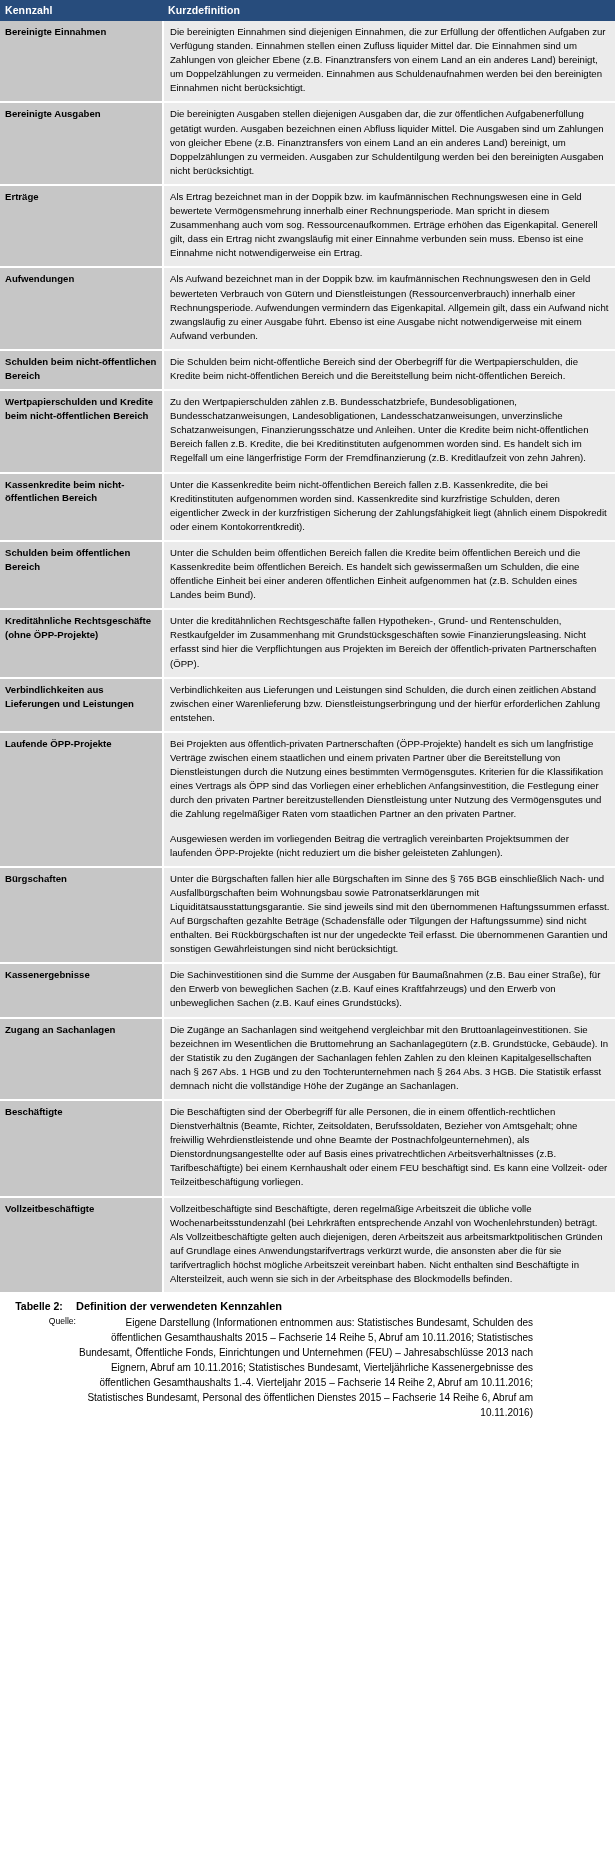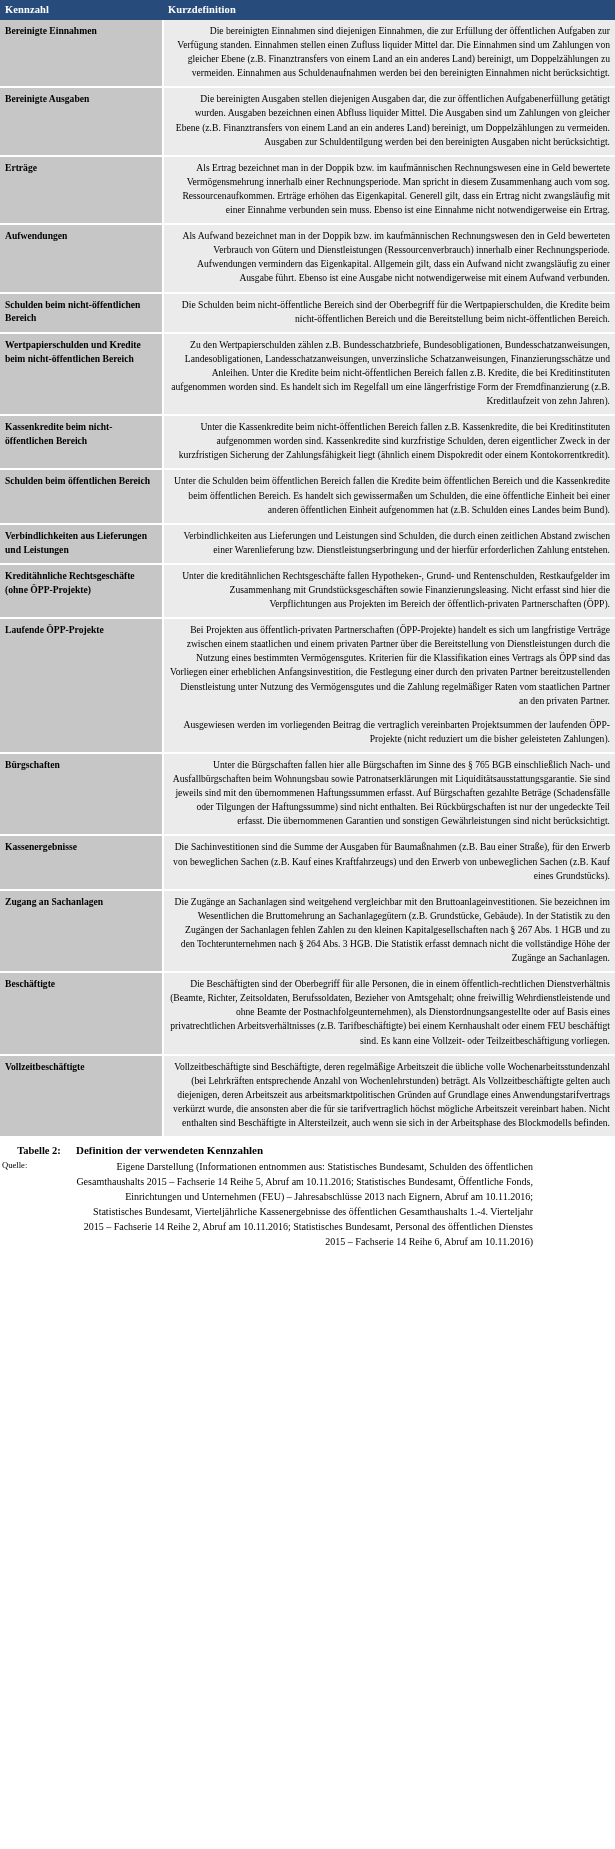--- a/index.html
+++ b/index.html
@@ -11,21 +11,20 @@
   body {
     width: 615px;
     font-family: "Liberation Sans", "DejaVu Sans", sans-serif;
     color: #000000;
     -webkit-font-smoothing: antialiased;
   }
 
   #page {
     width: 535px;
     position: relative;
-    font-family: Liberation Serif, serif;
   }
 
   
   table.kennzahl-table {
     width: 615px;
     border-collapse: collapse;
     table-layout: fixed;
     border-spacing: 0;
   }
 
@@ -59,21 +58,21 @@
     background: #C6C6C6;
     font-weight: bold;
     padding: 4px 4px 6px 5px;
     border-right: 2px solid #ffffff;
     font-size: 9.6px;
     line-height: 1.45;
   }
   td.def {
     background: #EBEBEB;
     padding: 4px 5px 6px 6px;
-    text-align: right;
+    text-align: left;
   }
   td.def p {
     margin: 0;
   }
   td.def p + p {
     margin-top: 10px;
   }
 
   
   .caption-block {
@@ -97,20 +96,21 @@
   }
   .source-row {
     display: flex;
     align-items: flex-start;
   }
   .source-label {
     font-size: 8.6px;
     width: 74px;
     flex: 0 0 74px;
     padding-top: 1px;
+    text-align: right;
   }
   .source-text {
     font-size: 10px;
     line-height: 1.5;
     flex: 1 1 auto;
     text-align: right;
   }
 </style>
 </head>
 <body>
@@ -171,29 +171,29 @@
             <p>Unter die Kassenkredite beim nicht-öffentlichen Bereich fallen z.B. Kassenkredite, die bei Kreditinstituten aufgenommen worden sind. Kassenkredite sind kurzfristige Schulden, deren eigentlicher Zweck in der kurzfristigen Sicherung der Zahlungsfähigkeit liegt (ähnlich einem Dispokredit oder einem Kontokorrentkredit).</p>
           </td>
         </tr>
         <tr>
           <td class="term">Schulden beim öffentlichen Bereich</td>
           <td class="def">
             <p>Unter die Schulden beim öffentlichen Bereich fallen die Kredite beim öffentlichen Bereich und die Kassenkredite beim öffentlichen Bereich. Es handelt sich gewissermaßen um Schulden, die eine öffentliche Einheit bei einer anderen öffentlichen Einheit aufgenommen hat (z.B. Schulden eines Landes beim Bund).</p>
           </td>
         </tr>
         <tr>
+          <td class="term">Kreditähnliche Rechtsgeschäfte (ohne ÖPP-Projekte)</td>
+          <td class="def">
+            <p>Unter die kreditähnlichen Rechtsgeschäfte fallen Hypotheken-, Grund- und Rentenschulden, Restkaufgelder im Zusammenhang mit Grundstücksgeschäften sowie Finanzierungsleasing. Nicht erfasst sind hier die Verpflichtungen aus Projekten im Bereich der öffentlich-privaten Partnerschaften (ÖPP).</p>
+          </td>
+        </tr>
+        <tr>
           <td class="term">Verbindlichkeiten aus Lieferungen und Leistungen</td>
           <td class="def">
             <p>Verbindlichkeiten aus Lieferungen und Leistungen sind Schulden, die durch einen zeitlichen Abstand zwischen einer Warenlieferung bzw. Dienstleistungserbringung und der hierfür erforderlichen Zahlung entstehen.</p>
-          </td>
-        </tr>
-        <tr>
-          <td class="term">Kreditähnliche Rechtsgeschäfte (ohne ÖPP-Projekte)</td>
-          <td class="def">
-            <p>Unter die kreditähnlichen Rechtsgeschäfte fallen Hypotheken-, Grund- und Rentenschulden, Restkaufgelder im Zusammenhang mit Grundstücksgeschäften sowie Finanzierungsleasing. Nicht erfasst sind hier die Verpflichtungen aus Projekten im Bereich der öffentlich-privaten Partnerschaften (ÖPP).</p>
           </td>
         </tr>
         <tr>
           <td class="term">Laufende ÖPP-Projekte</td>
           <td class="def">
             <p>Bei Projekten aus öffentlich-privaten Partnerschaften (ÖPP-Projekte) handelt es sich um langfristige Verträge zwischen einem staatlichen und einem privaten Partner über die Bereitstellung von Dienstleistungen durch die Nutzung eines bestimmten Vermögensgutes. Kriterien für die Klassifikation eines Vertrags als ÖPP sind das Vorliegen einer erheblichen Anfangsinvestition, die Festlegung einer durch den privaten Partner bereitzustellenden Dienstleistung unter Nutzung des Vermögensgutes und die Zahlung regelmäßiger Raten vom staatlichen Partner an den privaten Partner.</p>
             <p>Ausgewiesen werden im vorliegenden Beitrag die vertraglich vereinbarten Projektsummen der laufenden ÖPP-Projekte (nicht reduziert um die bisher geleisteten Zahlungen).</p>
           </td>
         </tr>
         <tr>

